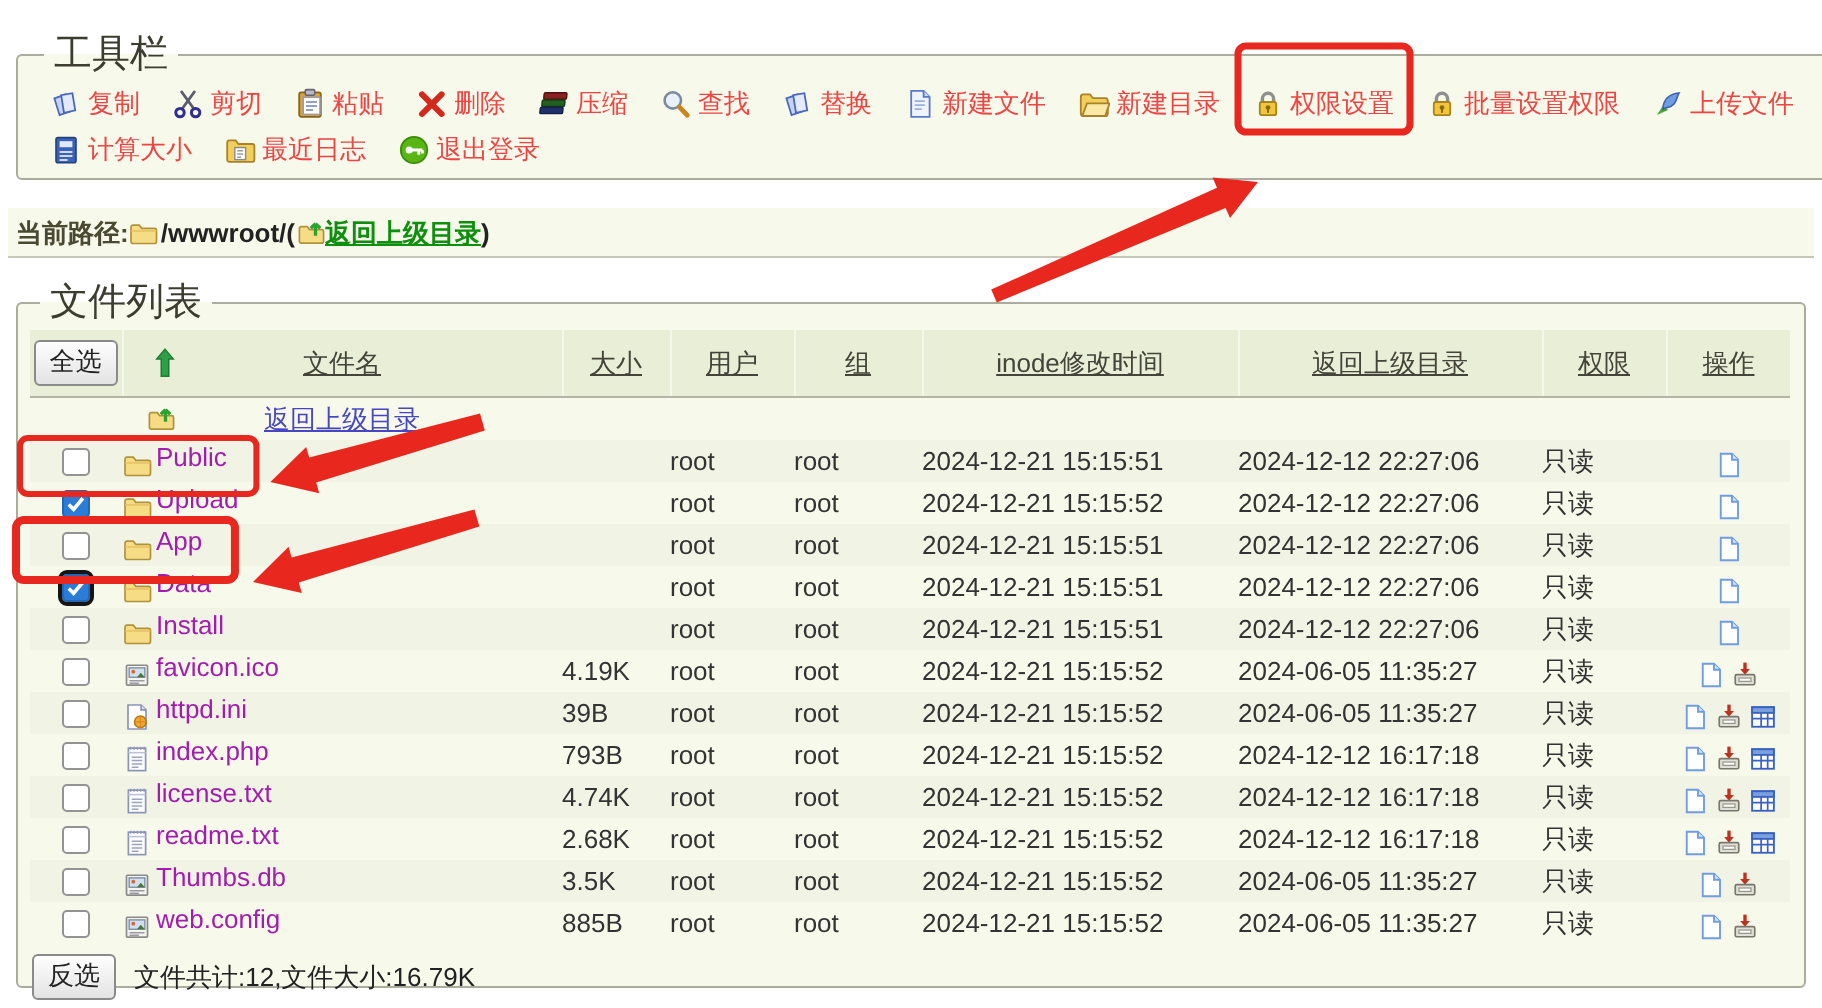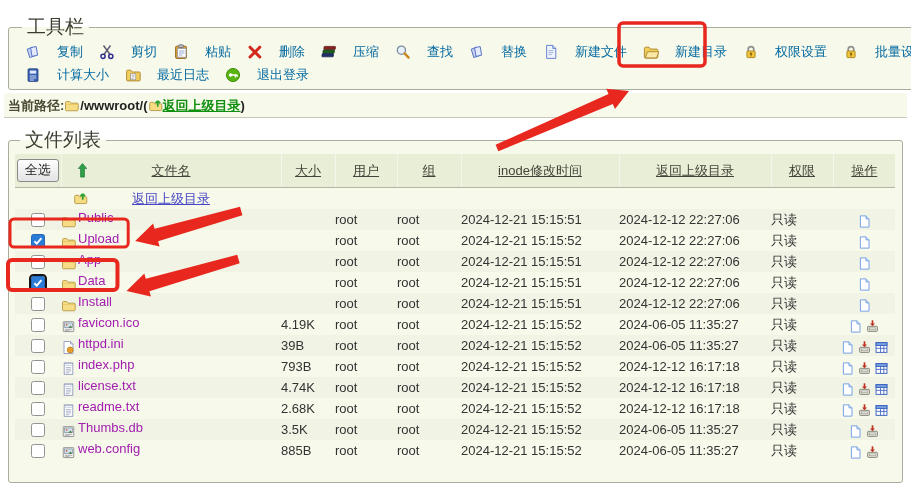--- a/index.html
+++ b/index.html
@@ -10,27 +10,27 @@
   }
   fieldset {
     border:1px solid #abab9e; border-radius:3px; background:#f7f9ea;
     margin:0 8px; padding:0 8px 6px;
   }
   legend { padding:0 5px; margin-left:5px; color:#3c3c30; font-size:19px; }
 
   
   #toolbar-fieldset { margin-top:14px; height:76px; box-sizing:border-box; }
   .tb-row { display:flex; align-items:center; gap:16px; padding:3px 8px 2px; white-space:nowrap; }
-  .tb-item { display:inline-flex; align-items:center; gap:16px; cursor:pointer; color:#0369a1; }
+  .tb-item { display:inline-flex; align-items:center; gap:3px; cursor:pointer; color:#ef4444; }
   .ic { display:inline-block; line-height:0; }
   .ic svg { width:16px; height:16px; display:inline-block; vertical-align:middle; }
 
   
   #path-bar {
-    margin:3px 4px 0; height:21px; padding:2px 4px 1px;
+    margin:14px 4px 0; height:21px; padding:2px 4px 1px;
     background:#f7f9ea; border-bottom:1px solid #c9c9ba;
     display:flex; align-items:center; font-weight:bold;
   }
   #path-bar .ic svg { width:15px; height:15px; }
   #path-label { color:#4a4a32; }
   #path-text { color:#222; margin-left:1px; }
   .green-link { color:#0f8f0f; text-decoration:underline; cursor:pointer; }
   #path-suffix { color:#222; }
 
   
@@ -545,20 +545,24 @@
                 <path d="M9.6 2 v3.2 h3.2" fill="#d8e6fa" stroke="#6f9ce3" stroke-width="1"></path>
               </svg></span><span class="ic"><svg viewBox="0 0 16 16">
                 <path d="M8 1.4 v4" stroke="#c03020" stroke-width="1.8"></path>
                 <path d="M5.4 4.8 L8 7.8 L10.6 4.8 Z" fill="#c03020"></path>
                 <rect x="2.8" y="7.8" width="10.4" height="5.4" rx="0.8" fill="#e0e0da" stroke="#77776a" stroke-width="0.9"></rect>
                 <rect x="4.8" y="9.6" width="6.4" height="1.8" fill="#fff" stroke="#99998a" stroke-width="0.7"></rect>
               </svg></span></td>
         </tr>
       </tbody>
   </table>
+  <div id="summary-row">
+    <button class="btn">反选</button>
+    <span>文件共计:12,文件大小:16.79K</span>
+  </div>
 </fieldset>
 
 <svg id="overlay" xmlns="http://www.w3.org/2000/svg">
     <rect x="619" y="23" width="86" height="43" rx="4" fill="none" stroke="#e8281e" stroke-width="3.5"></rect>
     <rect x="10" y="219" width="118.203125" height="28" rx="4" fill="none" stroke="#e8281e" stroke-width="3"></rect>
     <rect x="8" y="260" width="109.46875" height="30" rx="4" fill="none" stroke="#e8281e" stroke-width="4"></rect>
     <polygon points="498.4,151.2 612.8,104.0 615.0,109.0 629.0,91.0 606.3,88.8 608.5,93.9 495.6,144.8" fill="#e8281e"></polygon>
     <polygon points="240.0,206.7 154.6,228.8 153.1,223.5 135.2,241.0 159.6,246.6 158.1,241.3 242.4,215.3" fill="#e8281e"></polygon>
     <polygon points="237.2,254.7 145.8,278.7 144.3,273.4 126.5,291.0 150.9,296.5 149.4,291.2 239.7,263.3" fill="#e8281e"></polygon>
   </svg>

